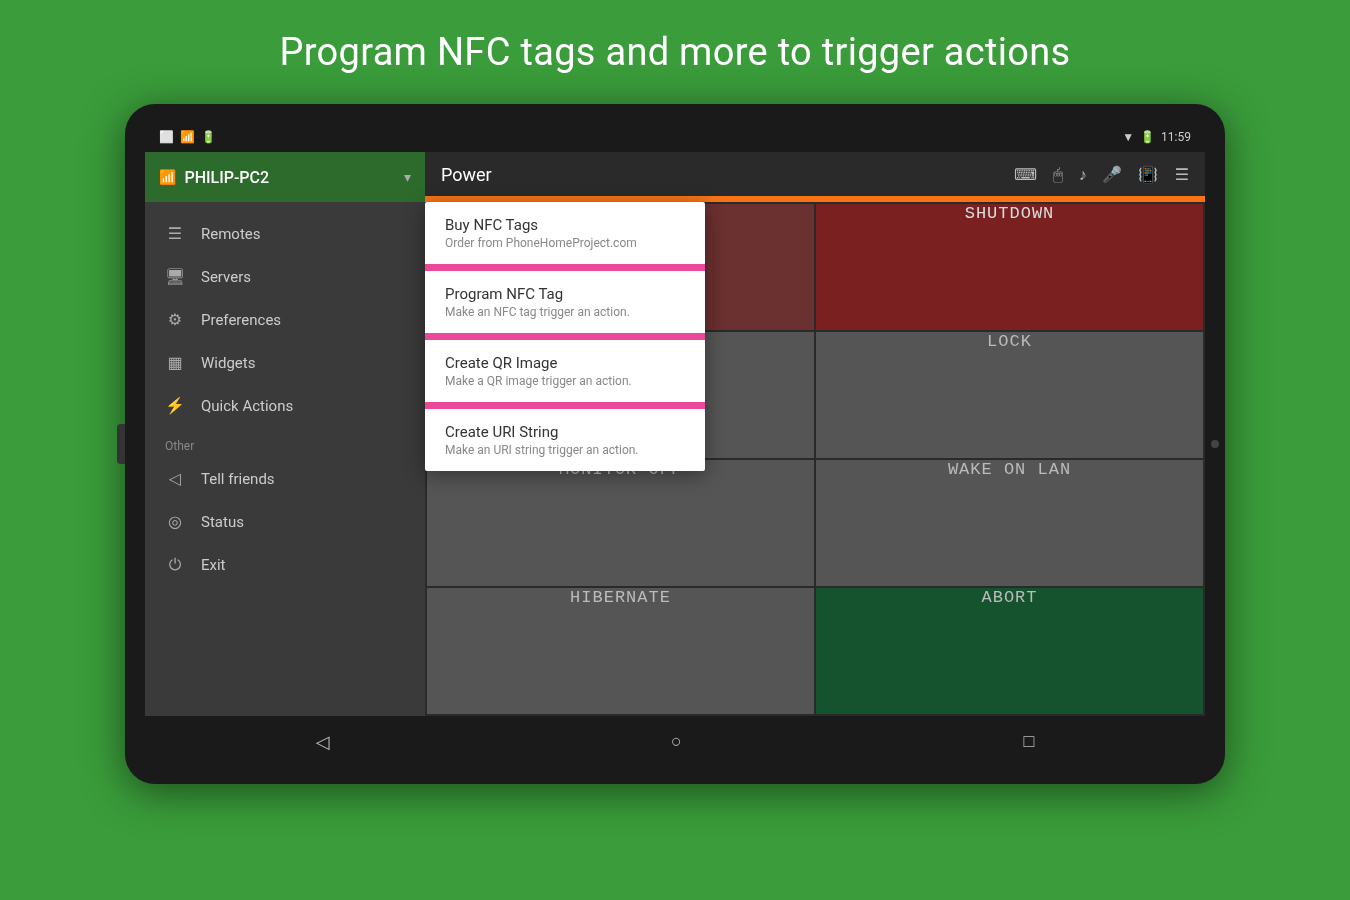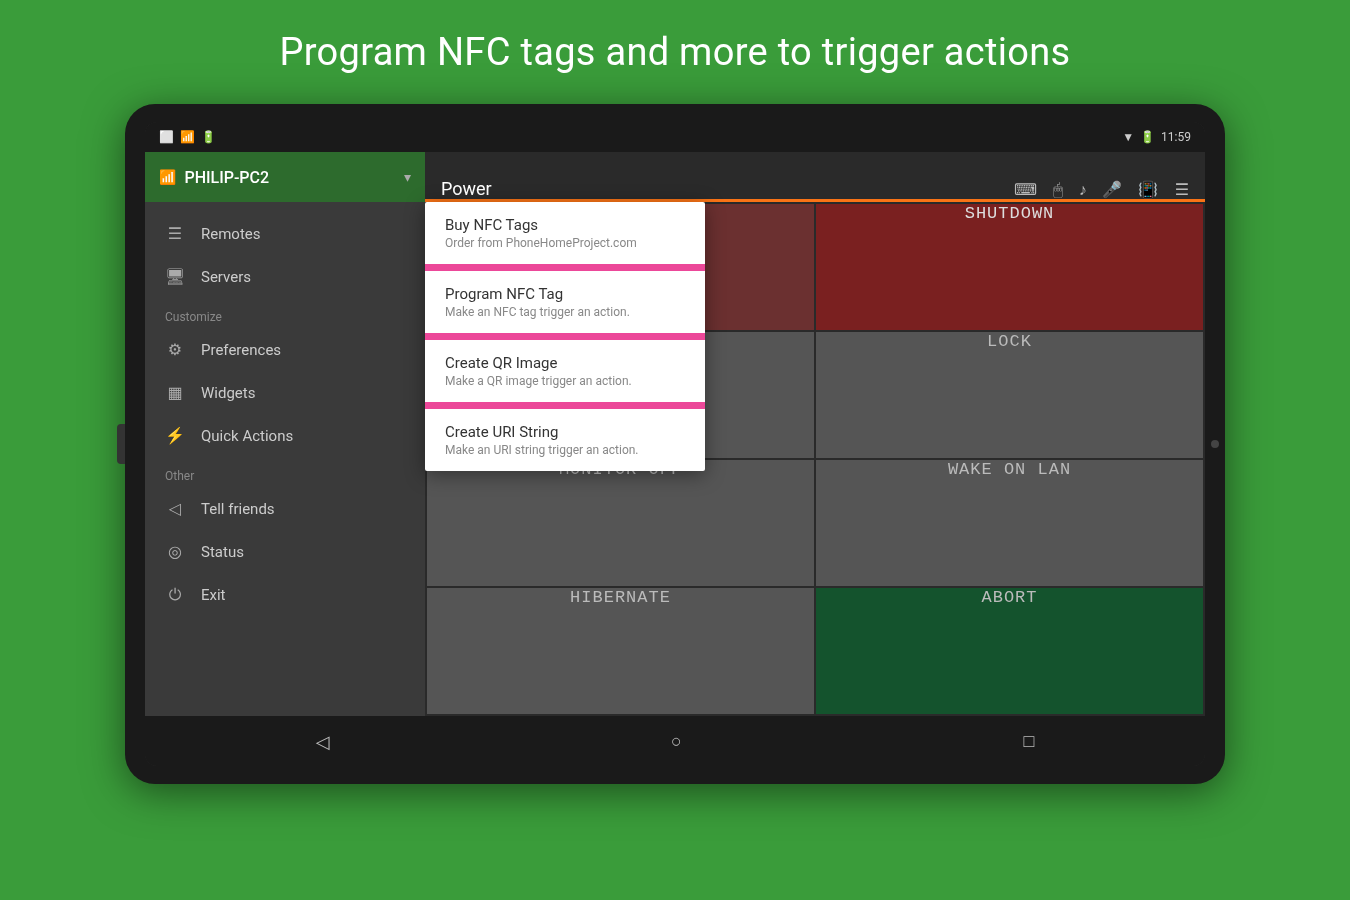--- a/index.html
+++ b/index.html
@@ -153,24 +153,24 @@
       flex: 1;
       display: flex;
       flex-direction: column;
       background: #2a2a2a;
       position: relative;
     }
     .main-header {
       height: 50px;
       background: #2a2a2a;
       display: flex;
-      align-items: flex-end;
+      align-items: center;
       padding: 0 16px;
       gap: 12px;
-      border-bottom: 3px solid #f97316;
+      border-bottom: 6px solid #f97316;
       flex-shrink: 0;
     }
     .main-title {
       color: white;
       font-size: 18px;
       font-weight: 400;
       flex: 1;
     }
     .header-icons {
       display: flex;
@@ -320,21 +320,20 @@
         <div class="sidebar-menu">
           <div class="sidebar-item">
             <span class="sidebar-item-icon">☰</span>
             <span class="sidebar-item-label">Remotes</span>
           </div>
           <div class="sidebar-item">
             <span class="sidebar-item-icon">🖥</span>
             <span class="sidebar-item-label">Servers</span>
           </div>
 
-          <div class="sidebar-divider-label">Customize</div>
 
           <div class="sidebar-item">
             <span class="sidebar-item-icon">⚙</span>
             <span class="sidebar-item-label">Preferences</span>
           </div>
           <div class="sidebar-item">
             <span class="sidebar-item-icon">▦</span>
             <span class="sidebar-item-label">Widgets</span>
           </div>
           <div class="sidebar-item">

